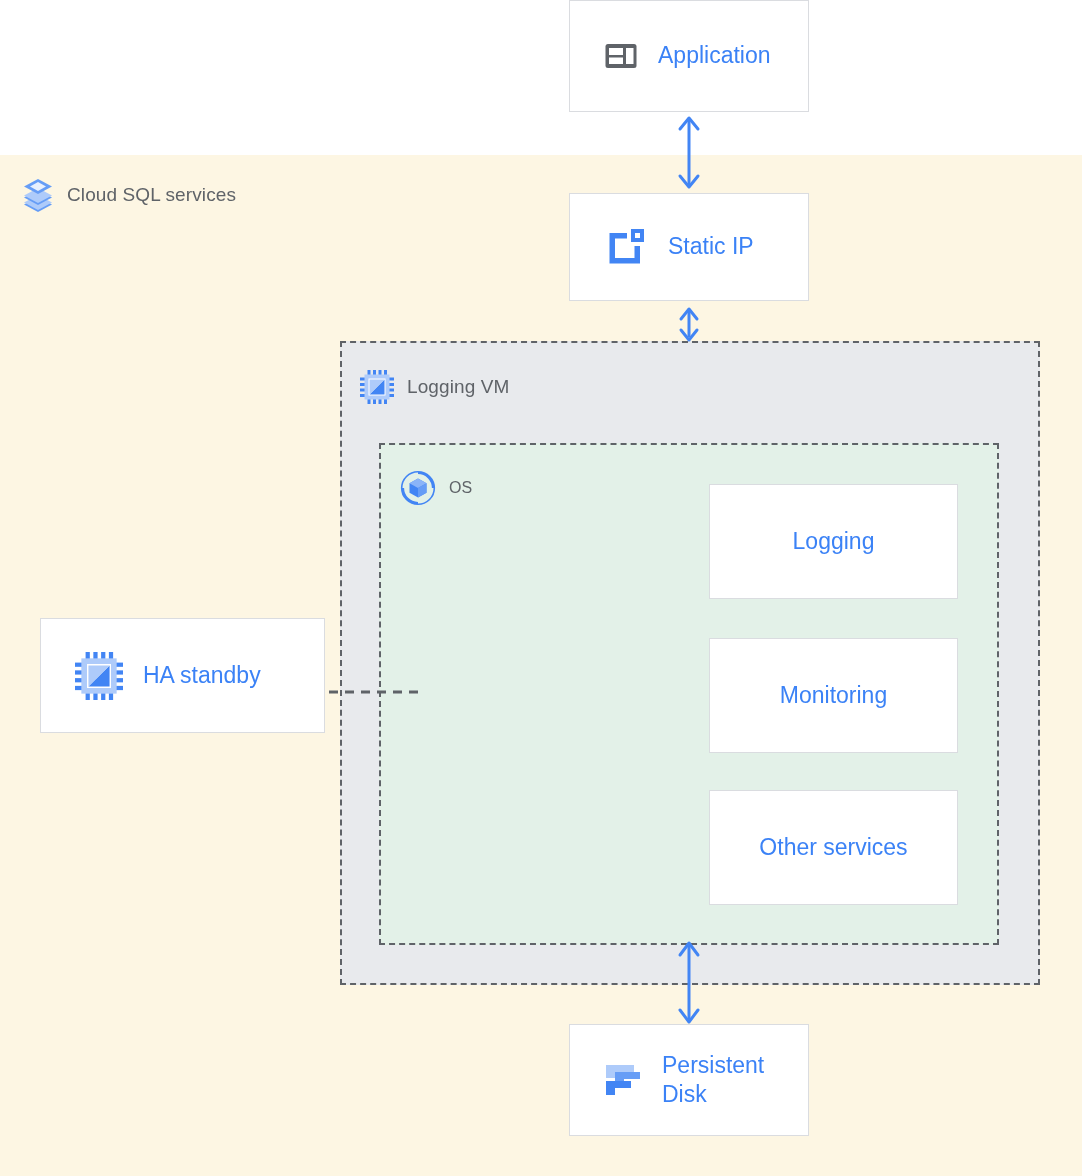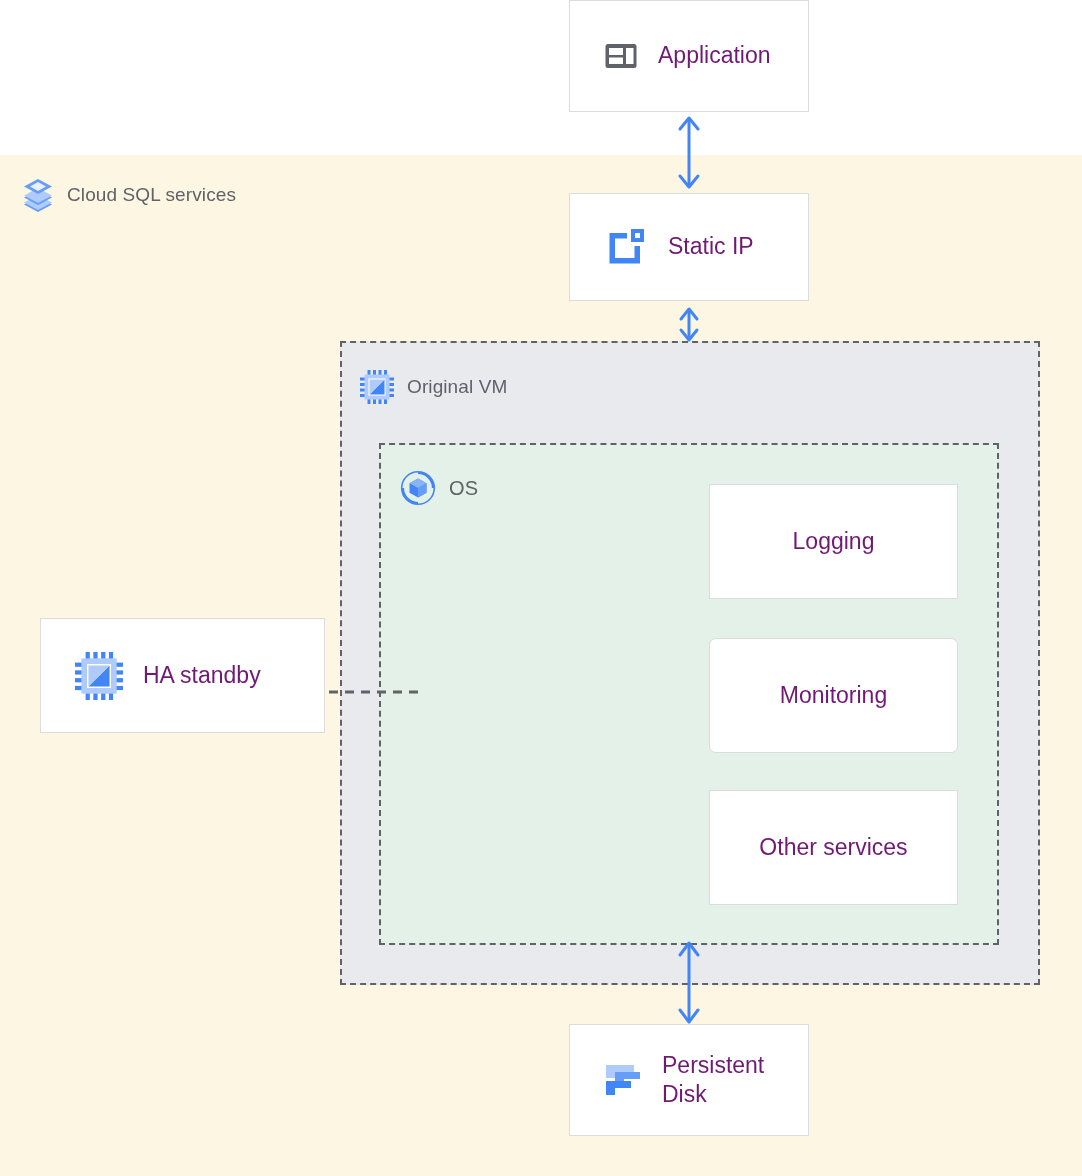--- a/index.html
+++ b/index.html
@@ -63,50 +63,50 @@
     position: absolute;
     left: 379px;
     top: 443px;
     width: 620px;
     height: 502px;
     background: #e3f1e8;
     border: 2px dashed #5f6368;
     box-sizing: border-box;
   }
   #os-label { left: 400px; top: 470px; }
-  #os-label .rl-text { font-size: 20px; }
+  #os-label .rl-text { font-size: 16px; }
 
   
   .node {
     position: absolute;
     background: #ffffff;
     border: 1px solid #dadce0;
     box-sizing: border-box;
     display: flex;
     align-items: center;
     gap: 20px;
   }
   .node.centered {
     justify-content: center;
   }
   .node.with-icon {
     padding-left: 34px;
   }
   .node-label {
     font-size: 23px;
-    color: #701a75;
+    color: #3b82f6;
     line-height: 1.28;
     white-space: pre-line;
   }
 
   #node-application { left: 569px; top: 0px;    width: 240px; height: 112px; }
   #node-staticip    { left: 569px; top: 193px;  width: 240px; height: 108px; }
   #node-logging     { left: 709px; top: 484px;  width: 249px; height: 115px; }
   #node-database    { left: 420px; top: 638px;  width: 249px; height: 115px; }
-  #node-monitoring  { left: 709px; top: 638px;  width: 249px; height: 115px; border-radius: 7px; }
+  #node-monitoring  { left: 709px; top: 638px;  width: 249px; height: 115px; }
   #node-other       { left: 709px; top: 790px;  width: 249px; height: 115px; }
   #node-hastandby   { left: 40px;  top: 618px;  width: 285px; height: 115px; }
   #node-persistent  { left: 569px; top: 1024px; width: 240px; height: 112px; }
 
   #node-persistent .node-label { line-height: 1.26; }
 
   
   .icon {
     flex: 0 0 auto;
     display: block;
@@ -166,21 +166,21 @@
           <rect x="29" y="13" width="5" height="3"></rect>
           <rect x="29" y="18.5" width="5" height="3"></rect>
           <rect x="29" y="24" width="5" height="3"></rect>
         </g>
         <rect x="4.5" y="4.5" width="25" height="25" fill="#aecbfa"></rect>
         <rect x="8.5" y="8.5" width="17" height="17" fill="#ffffff"></rect>
         <polygon points="9.5,24.5 24.5,9.5 24.5,24.5" fill="#4285f4"></polygon>
         <polygon points="9.5,24.5 24.5,9.5 9.5,9.5" fill="#aecbfa"></polygon>
       </svg>
     </span>
-    <span class="rl-text">Original VM</span>
+    <span class="rl-text">Logging VM</span>
   </div>
 
   <div class="region-os"></div>
 
   <div class="region-label" id="os-label">
     <span class="icon">
       <svg width="36" height="36" viewBox="0 0 36 36">
         <circle cx="18" cy="18" r="15.5" fill="none" stroke="#4285f4" stroke-width="3.2"></circle>
         <polygon points="18,8.5 26.5,13.3 26.5,22.7 18,27.5 9.5,22.7 9.5,13.3" fill="#4285f4"></polygon>
         <polygon points="18,8.5 26.5,13.3 18,18.1 9.5,13.3" fill="#8ab4f8"></polygon>

